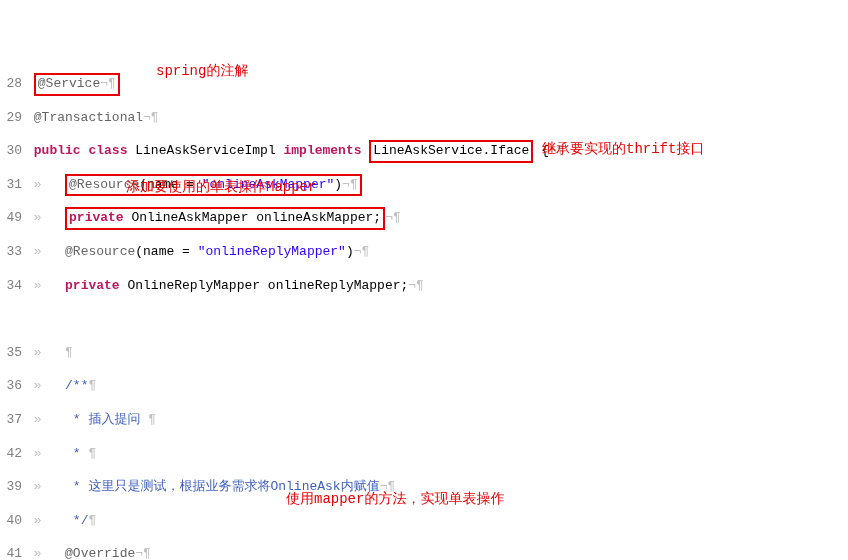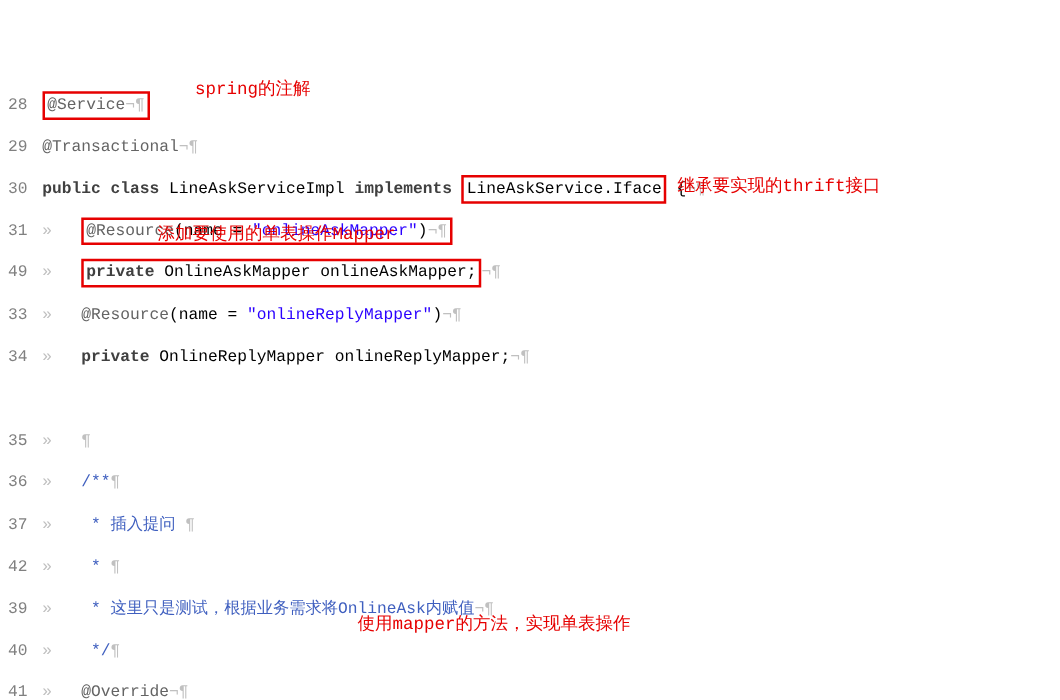--- a/index.html
+++ b/index.html
@@ -1,21 +1,21 @@
 <!DOCTYPE html>
 <html><head>
 <meta charset="utf-8">
 <style>
 * { margin: 0; padding: 0; box-sizing: border-box; }
 body { font-family: Consolas, 'Courier New', monospace; font-size: 13px; background: #fff; white-space: pre; overflow: hidden; }
 .editor { display: flex; }
 .gutter { width: 26px; text-align: right; color: #808080; background: #fff; padding-right: 4px; user-select: none; flex-shrink: 0; }
 .code { flex: 1; position: relative; }
 .line { height: 18.6px; line-height: 18.6px; }
-.kw { color: #404040; font-weight: bold; }
+.kw { color: #be185d; font-weight: bold; }
 .str { color: #2a00ff; }
 .ann { color: #646464; }
 .cmt { color: #3f5fbf; }
 .ws { color: #c0c0c0; }
 .box { border: 2px solid #e60000; display: inline-block; padding: 0 2px; margin: -2px 0; }
 .note { position: absolute; color: #e60000; font-size: 14px; }
 </style>
 </head>
 <body>
 

